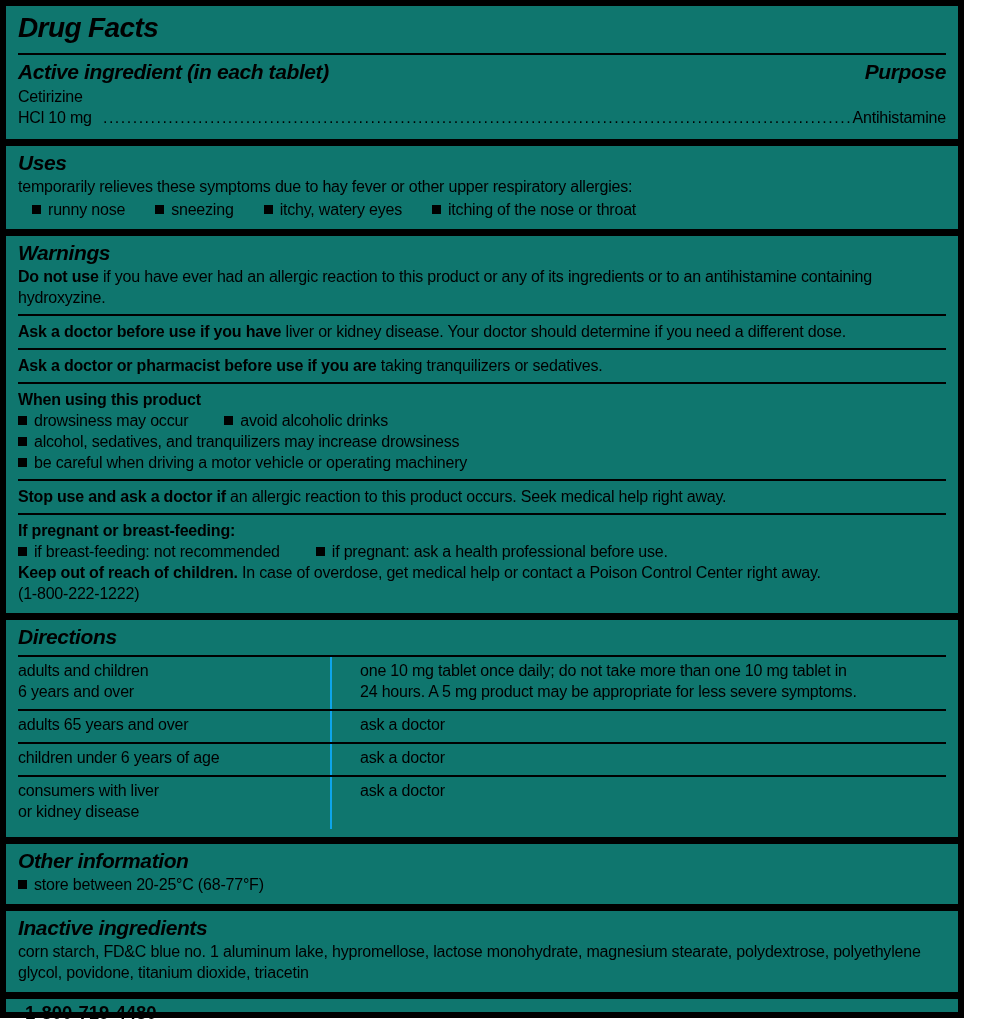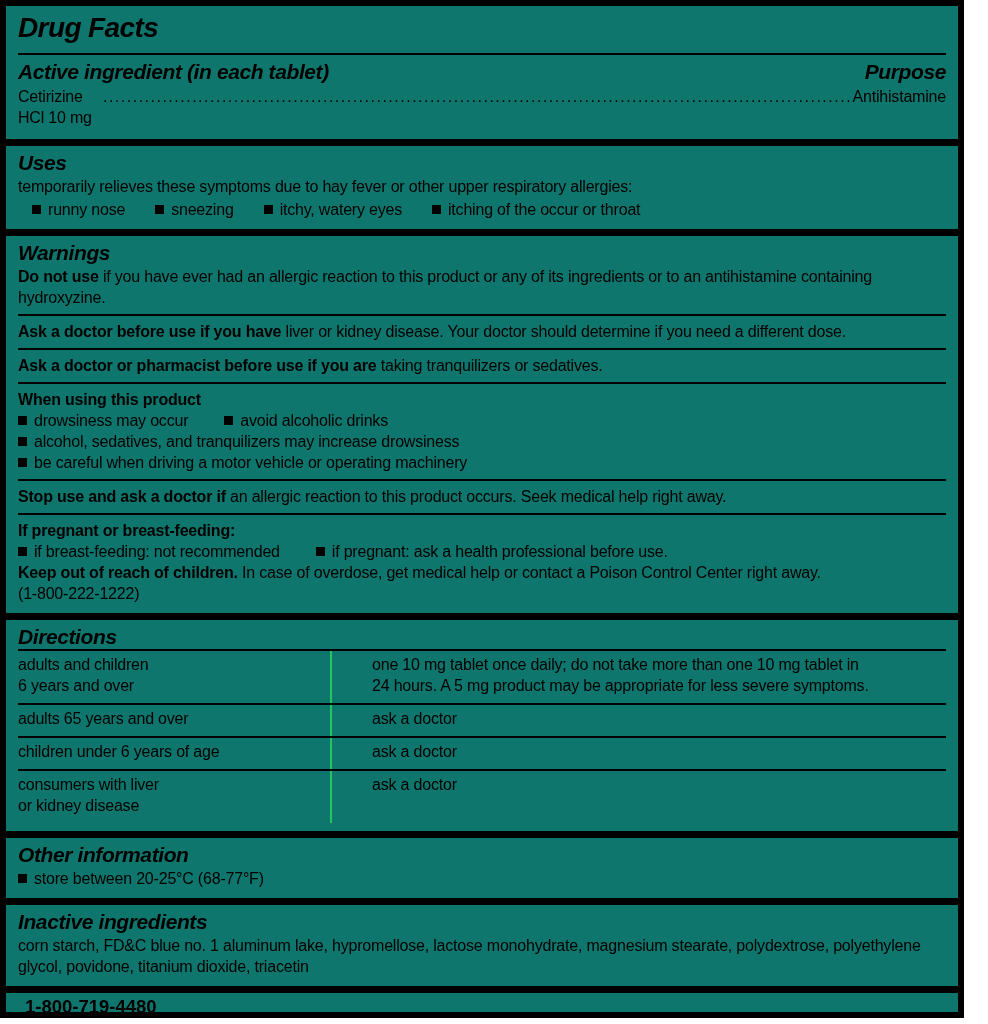--- a/index.html
+++ b/index.html
@@ -26,42 +26,42 @@
     font-style: italic; font-weight: bold; letter-spacing: -0.4px;
   }
   .t { font-size: 16px; line-height: 21px; }
   .b { font-weight: bold; }
   .rule { border: none; border-top: 2px solid #000; margin: 5.5px 0; }
   .title-rule { margin: 9px 0 5px 0; }
   .mt2 { margin-top: 2px; }
 
   
   .ai-head { display: flex; justify-content: space-between; align-items: baseline; }
-  .dotrow { display: flex; align-items: flex-start; margin-top: 3px; }
+  .dotrow { display: flex; align-items: flex-end; margin-top: 3px; }
   .leader { flex: 1 1 auto; overflow: hidden; white-space: nowrap; margin: 0 1px; }
   .leader::after {
     content: "......................................................................................................................................................................................................................";
     letter-spacing: 1.5px; font-size: 16px;
   }
 
   
   .sq { display: inline-block; width: 9px; height: 9px; background: #000; margin-right: 7px; flex: none; }
   .bi { display: inline-flex; align-items: baseline; white-space: nowrap; }
   .bi .sq { position: relative; top: -1px; }
   .brow { display: flex; flex-wrap: wrap; }
   .indent { margin-left: 14px; text-align: right; }
   .g30 { column-gap: 30px; }
   .g36 { column-gap: 36px; }
 
   
-  .dtable { border-top: 2px solid #000; margin-top: 1px; }
+  .dtable { border-top: 2px solid #000; margin-top: 7px; }
   .drow { display: grid; grid-template-columns: 312px 1fr; }
   .drow + .drow { border-top: 2px solid #000; }
   .dcell-l { padding: 3px 12px 7px 0; white-space: pre-line; }
-  .dcell-r { border-left: 2px solid #22c55e; padding: 3px 0 7px 40px; white-space: pre-line; }
+  .dcell-r { border-left: 2px solid #0ea5e9; padding: 3px 0 7px 28px; white-space: pre-line; }
 
   
   .qrow { display: flex; align-items: baseline; padding-top: 3px; }
   .qphone { font-weight: bold; font-size: 18.5px; margin-left: 7px; letter-spacing: 0; }
 </style>
 </head>
 <body>
 
 <div class="label">
 
@@ -92,21 +92,21 @@
       <span class="bi">
           <span class="sq"></span>
           <span>sneezing</span>
         </span>
       <span class="bi">
           <span class="sq"></span>
           <span>itchy, watery eyes</span>
         </span>
       <span class="bi">
           <span class="sq"></span>
-          <span>itching of the occur or throat</span>
+          <span>itching of the nose or throat</span>
         </span>
     </div>
   </div>
 
   <div class="bar"></div>
 
   <div class="sec" style="padding-top:5px;">
     <div class="h2">Warnings</div>
     <div class="t mt2">
       <span class="b">Do not use</span><span> if you have ever had an allergic reaction to this product or any of its ingredients or to an antihistamine containing hydroxyzine.</span>

